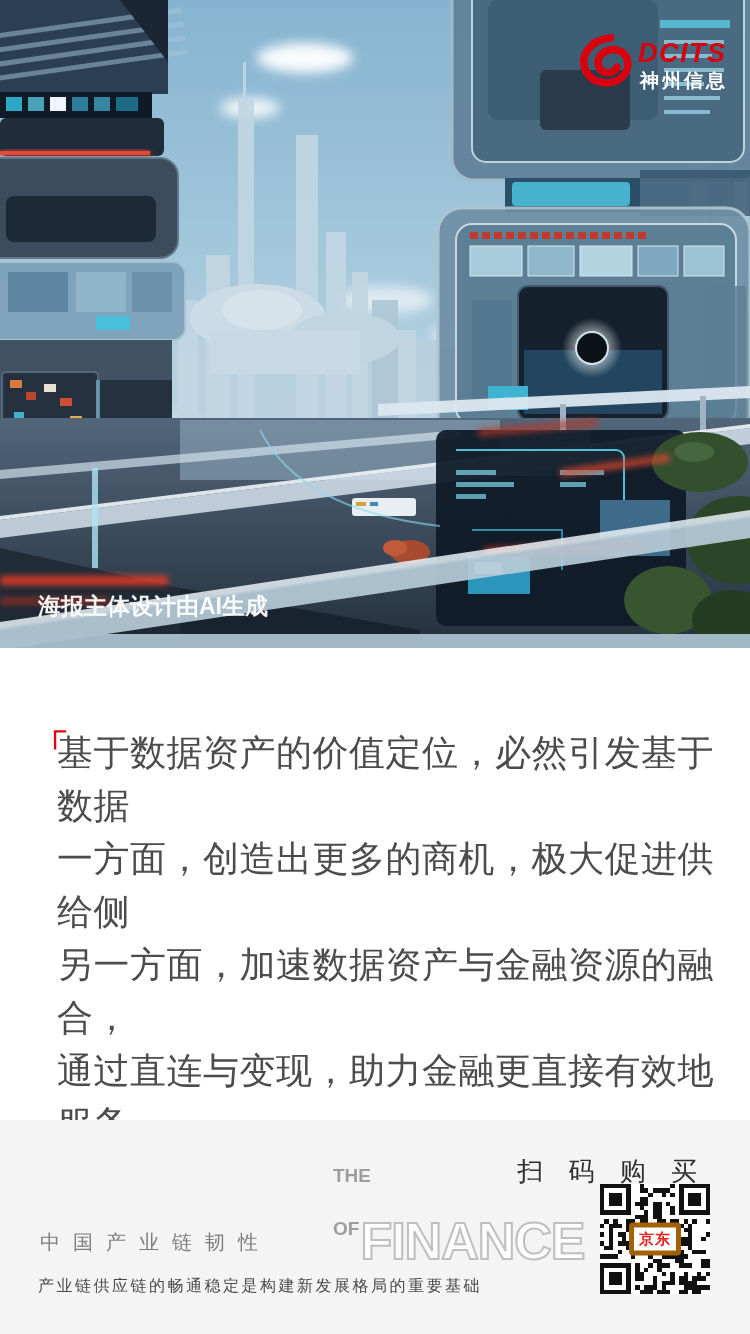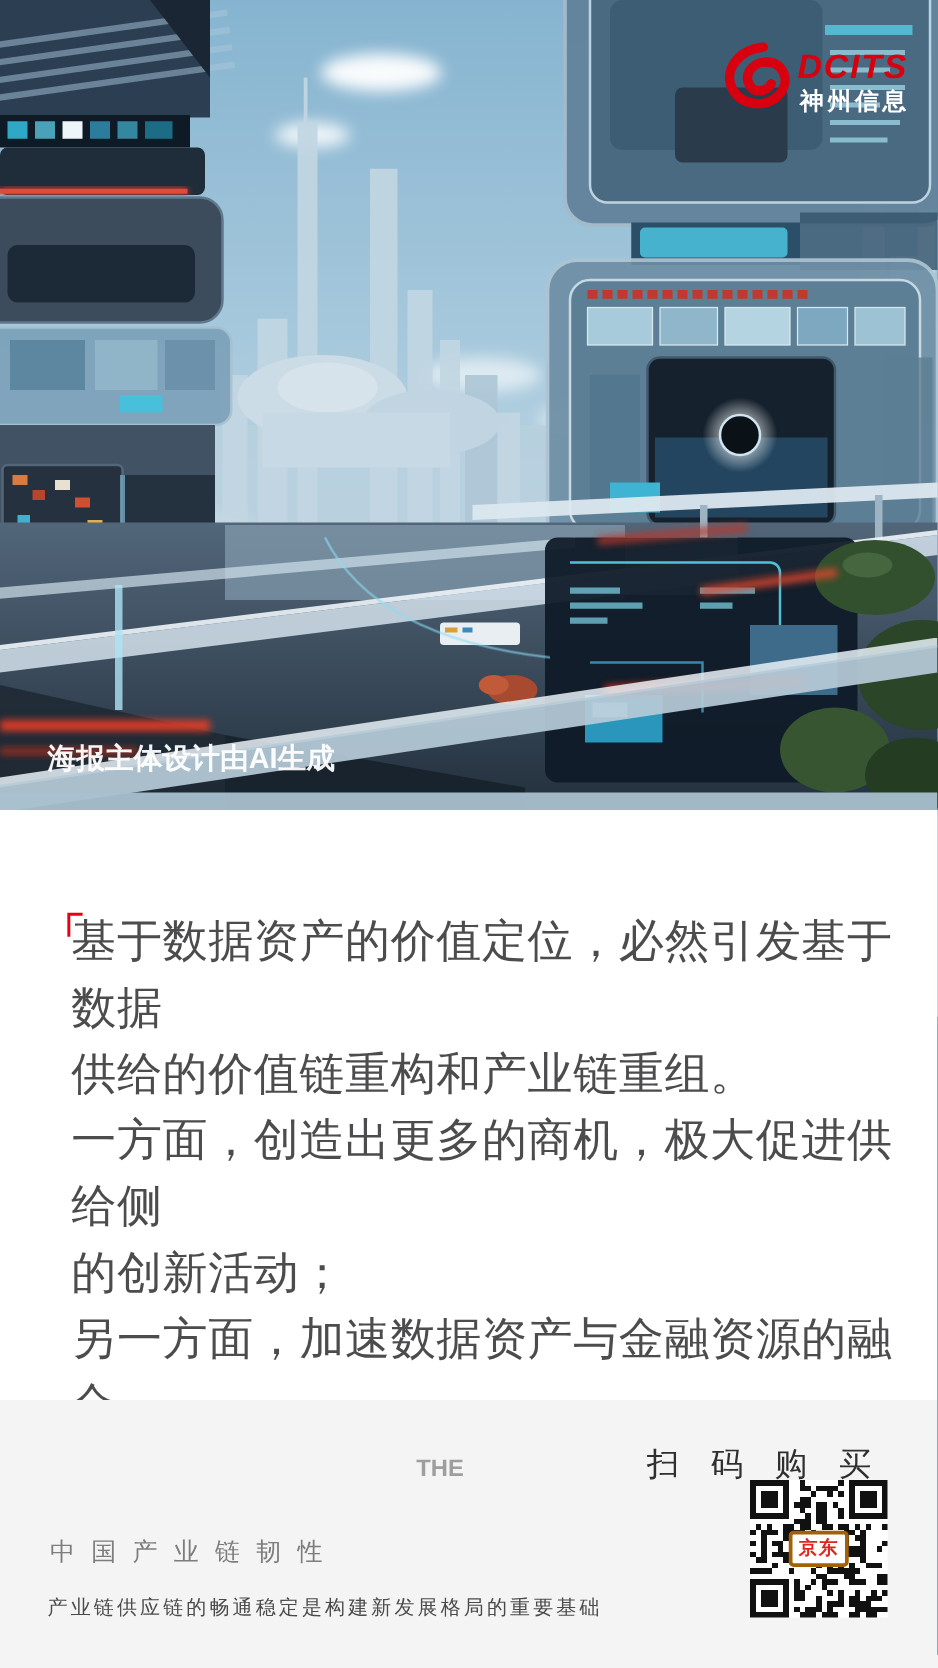--- a/index.html
+++ b/index.html
@@ -1,16 +1,16 @@
 <!DOCTYPE html>
 <html><head>
 <meta charset="utf-8">
 <style>
   html,body{margin:0;padding:0;background:#e9e9e9;}
-  .poster{position:relative;width:750px;height:1334px;margin:0 auto;background:#0369a1;overflow:hidden;
+  .poster{position:relative;width:750px;height:1334px;margin:0 auto;background:#f9a8d4;overflow:hidden;
           font-family:"Liberation Sans","DejaVu Sans",sans-serif;}
   
   .hero{position:absolute;top:0;left:0;width:750px;height:648px;overflow:hidden;}
   .hero svg{display:block;}
   
   .quote-section{position:absolute;top:648px;left:0;width:750px;height:472px;background:#ffffff;}
   .quote-text{position:relative;margin:78px 30px 0 57px;}
   .qline{font-size:36px;line-height:53px;color:#4c4c4e;font-weight:500;letter-spacing:.5px;}
   .qmark{color:#e60012;font-weight:700;}
   .qmark.open{position:absolute;left:-24px;top:-2px;font-size:36px;}
@@ -25,21 +25,21 @@
   .en-row{display:flex;align-items:flex-start;height:53px;}
   .en-small{font-size:19px;font-weight:700;color:#9e9e9e;margin:4px 1px 0 0;letter-spacing:0;}
   .en-big{font-size:52px;font-weight:700;color:#fdfdfd;letter-spacing:-1px;
           -webkit-text-stroke:2px #bfbfbf;text-shadow:0 0 1px #c4c4c4;}
   .slogan{position:absolute;left:38px;top:156px;font-size:16px;font-weight:400;color:#4a4a4a;
           letter-spacing:2.5px;white-space:nowrap;}
   .qr-label{position:absolute;right:44px;top:34px;font-size:26px;color:#2f2f2f;
             letter-spacing:9px;font-weight:500;}
   .qr-box{position:absolute;right:40px;top:64px;width:110px;height:110px;background:#ffffff;}
   .qr-center{position:absolute;left:50%;top:50%;transform:translate(-50%,-50%);
-             background:#ffffff;border:3px solid #a16207;border-radius:4px;padding:2px 5px;
+             background:#ffffff;border:5px solid #a16207;border-radius:4px;padding:2px 5px;
              font-size:15px;font-weight:900;color:#e1251b;letter-spacing:1px;white-space:nowrap;}
 </style>
 </head>
 <body>
 
 <div class="poster">
 
   <div class="hero">
     <svg width="750" height="648" viewBox="0 0 750 648">
       <defs>
@@ -257,35 +257,37 @@
       </g>
 
       <text x="38" y="614" font-size="23" font-weight="bold" fill="#ffffff" opacity=".95">海报主体设计由AI生成</text>
     </svg>
   </div>
 
   <section class="quote-section">
     <div class="quote-text">
       <span class="qmark open">「</span>
       <div class="qline">基于数据资产的价值定位，必然引发基于数据</div>
-      <div class="qline">供给的价值链重构和产业链重组。</div>
       <div class="qline">一方面，创造出更多的商机，极大促进供给侧</div>
-      <div class="qline">的创新活动；</div>
       <div class="qline">另一方面，加速数据资产与金融资源的融合，</div>
       <div class="qline">通过直连与变现，助力金融更直接有效地服务</div>
       <div class="qline"><span>于实体经济。</span><span class="qmark close">」</span></div>
     </div>
 
   </section>
 
   <footer class="footer">
     <div class="subtitle-cn">中国产业链韧性</div>
     <div class="title-en">
       <div class="en-row">
         <span class="en-small">THE</span>
+      </div>
+      <div class="en-row">
+        <span class="en-small">OF</span>
+        <span class="en-big">FINANCE</span>
       </div>
     </div>
     <div class="slogan">产业链供应链的畅通稳定是构建新发展格局的重要基础</div>
     <div class="qr-label">扫 码 购 买</div>
     <div class="qr-box">
       <div style="position:absolute;inset:0;"><svg width="110" height="110" viewBox="0 0 110 110" fill="#111" shape-rendering="crispEdges">
             <rect x="39.60" y="0.00" width="4.40" height="4.40"></rect>
             <rect x="70.40" y="0.00" width="4.40" height="4.40"></rect>
             <rect x="39.60" y="4.40" width="4.40" height="4.40"></rect>
             <rect x="44.00" y="4.40" width="4.40" height="4.40"></rect>

